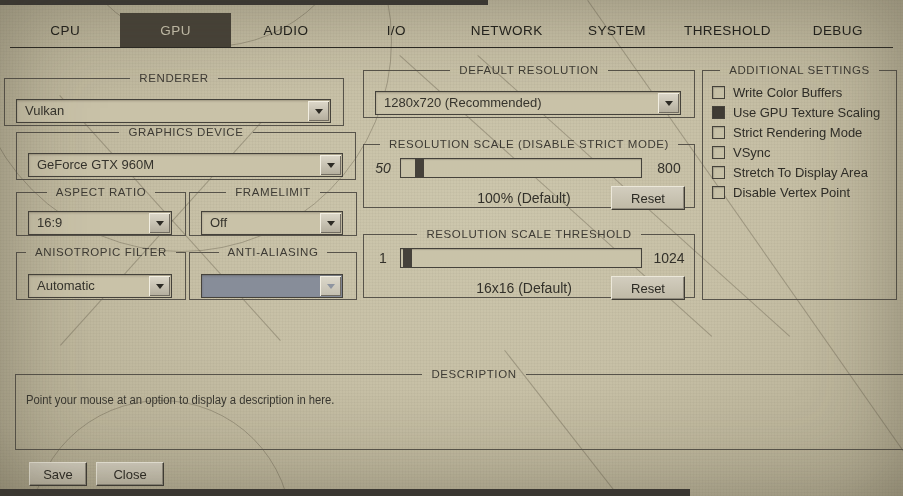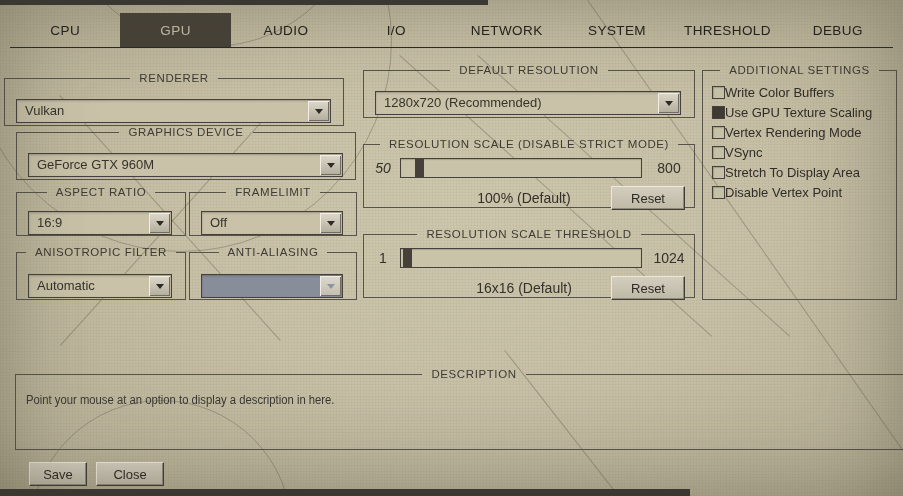--- a/index.html
+++ b/index.html
@@ -53,21 +53,21 @@
   .s-handle{position:absolute; top:0; width:9px; height:18px; background:#45413a;}
   .s-value{position:absolute; font-size:14px; color:#33312a; text-align:center;}
   
   .btn{position:absolute; box-sizing:border-box; font-family:inherit; font-size:13px; color:#2c2a24;
     background:linear-gradient(#d2cdbe,#bfb9a6);
     border-top:1px solid #ece8da; border-left:1px solid #ece8da;
     border-bottom:1px solid #3f3c35; border-right:1px solid #3f3c35;
     box-shadow:inset -1px -1px 0 #8f8a7c; cursor:default;}
   
   .check-col{position:absolute; left:0; top:6px; right:0;}
-  .check-row{display:flex; align-items:center; gap:0; height:20px; padding-left:9px;}
+  .check-row{display:flex; align-items:center; gap:8px; height:20px; padding-left:9px;}
   .cb{width:13px; height:13px; box-sizing:border-box; border:1px solid #45423b; background:#c6c0a6;
     box-shadow:inset 1px 1px 1px rgba(60,55,45,0.25); flex:0 0 auto;}
   .cb.checked{background:#3f3b34;}
   .cb-label{font-size:13px; color:#2f2d27; white-space:nowrap;}
   
   .desc-text{position:absolute; left:10px; top:13px; font-size:12px; color:#3a3831;
     transform:scaleX(0.94); transform-origin:0 0; white-space:nowrap;}
 </style>
 </head>
 <body>
@@ -196,21 +196,21 @@
       <div class="check-row">
         <span class="cb"></span>
         <span class="cb-label">Write Color Buffers</span>
       </div>
       <div class="check-row">
         <span class="cb checked"></span>
         <span class="cb-label">Use GPU Texture Scaling</span>
       </div>
       <div class="check-row">
         <span class="cb"></span>
-        <span class="cb-label">Vertex Rendering Mode</span>
+        <span class="cb-label">Strict Rendering Mode</span>
       </div>
       <div class="check-row">
         <span class="cb"></span>
         <span class="cb-label">VSync</span>
       </div>
       <div class="check-row">
         <span class="cb"></span>
         <span class="cb-label">Stretch To Display Area</span>
       </div>
       <div class="check-row">

